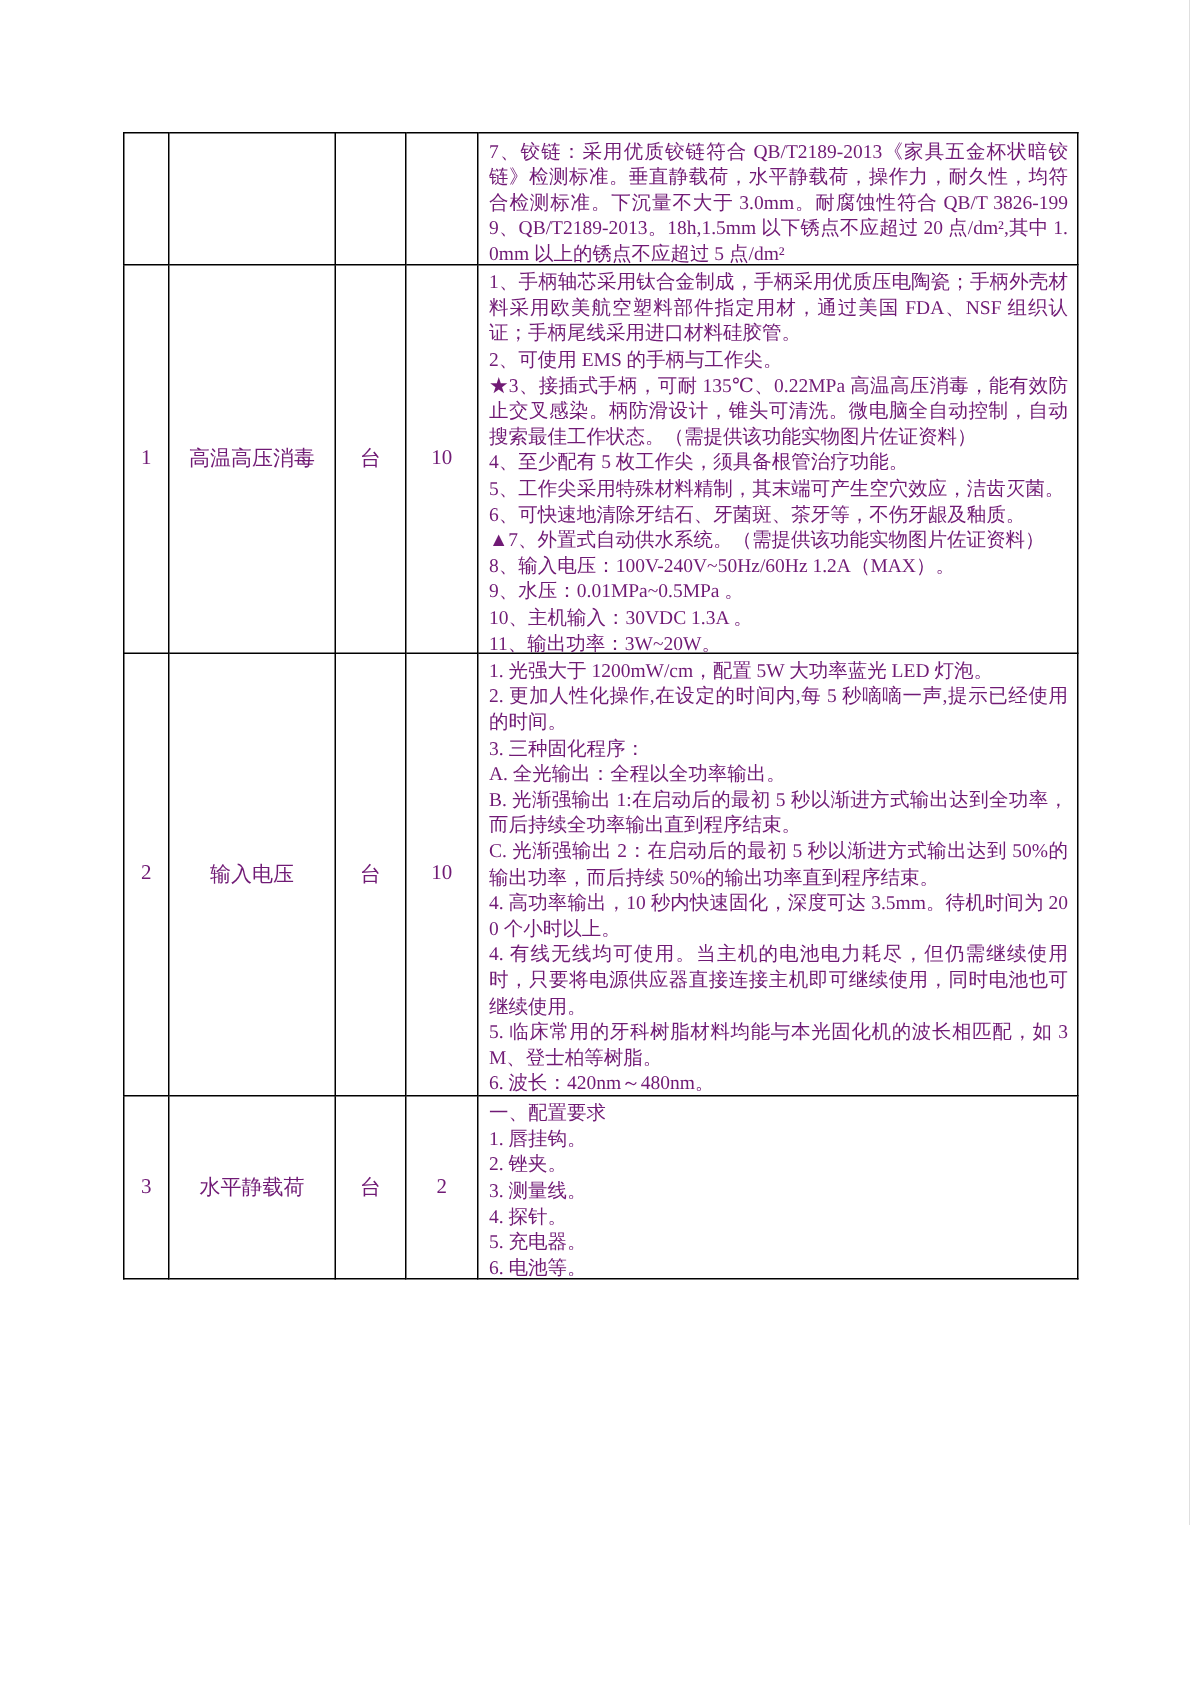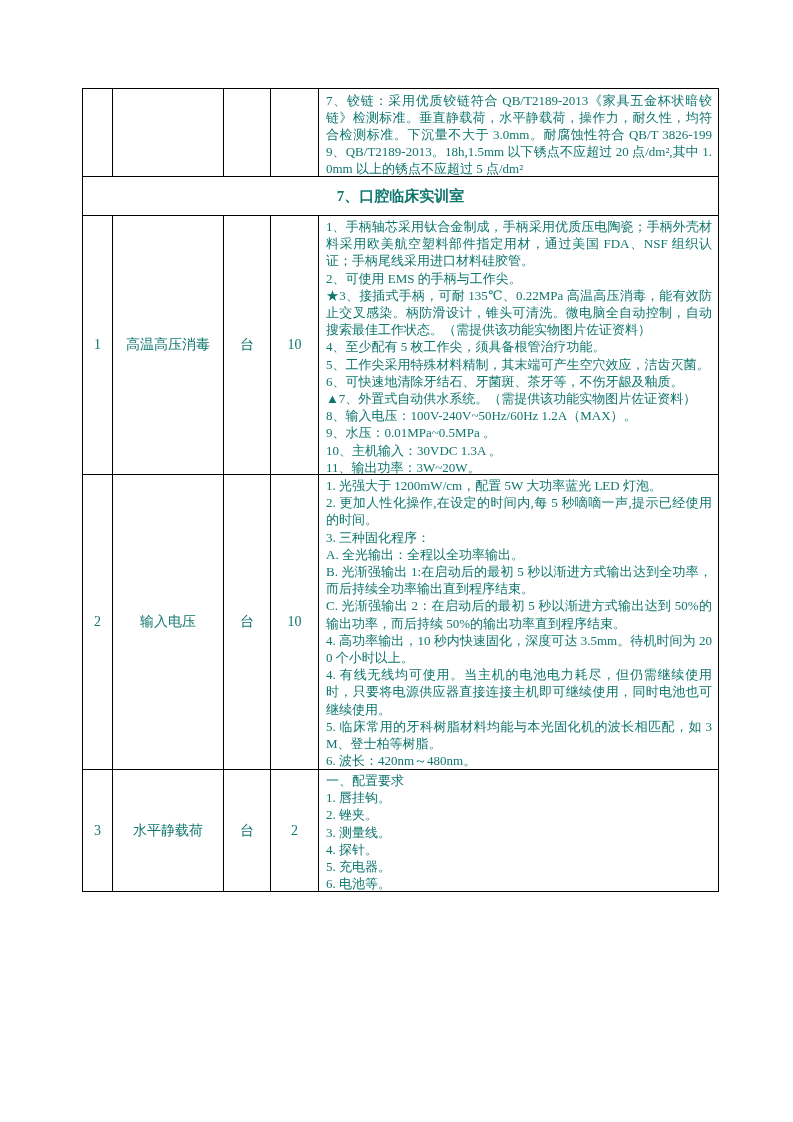--- a/index.html
+++ b/index.html
@@ -2,21 +2,21 @@
 <html><head>
 <meta charset="utf-8">
 <style>
   html, body { margin: 0; padding: 0; background: #c8c8c8; }
   .page {
     position: relative;
     width: 793px;
     height: 1122px;
     margin: 0 auto;
     background: #ffffff;
-    color: #0f766e;
+    color: #701a75;
     font-family: "Liberation Serif", "DejaVu Serif", serif;
     overflow: hidden;
   }
   table.doc-table {
     position: absolute;
     left: 82px;
     top: 88px;
     width: 636px;
     border-collapse: collapse;
     table-layout: fixed;
@@ -86,23 +86,20 @@
         <tr class="carry-row">
       <td class="center-cell"></td>
       <td class="center-cell"></td>
       <td class="center-cell"></td>
       <td class="center-cell"></td>
       <td class="param-cell">
         <div class="ptext carry">7、铰链：采用优质铰链符合 QB/T2189-2013《家具五金杯状暗铰链》检测标准。垂直静载荷，水平静载荷，操作力，耐久性，均符合检测标准。下沉量不大于 3.0mm。耐腐蚀性符合 QB/T 3826-1999、QB/T2189-2013。18h,1.5mm 以下锈点不应超过 20 点/dm²,其中 1.0mm 以上的锈点不应超过 5 点/dm²</div>
       </td>
     </tr>
 
-    <tr class="section-row">
-      <td class="section-cell" colspan="5">7、口腔临床实训室</td>
-    </tr>
 
 
     <tr>
       <td class="center-cell">1</td>
       <td class="center-cell">高温高压消毒</td>
       <td class="center-cell">台</td>
       <td class="center-cell">10</td>
       <td class="param-cell">
         <div class="ptext r1">1、手柄轴芯采用钛合金制成，手柄采用优质压电陶瓷；手柄外壳材料采用欧美航空塑料部件指定用材，通过美国 FDA、NSF 组织认证；手柄尾线采用进口材料硅胶管。
 2、可使用 EMS 的手柄与工作尖。

